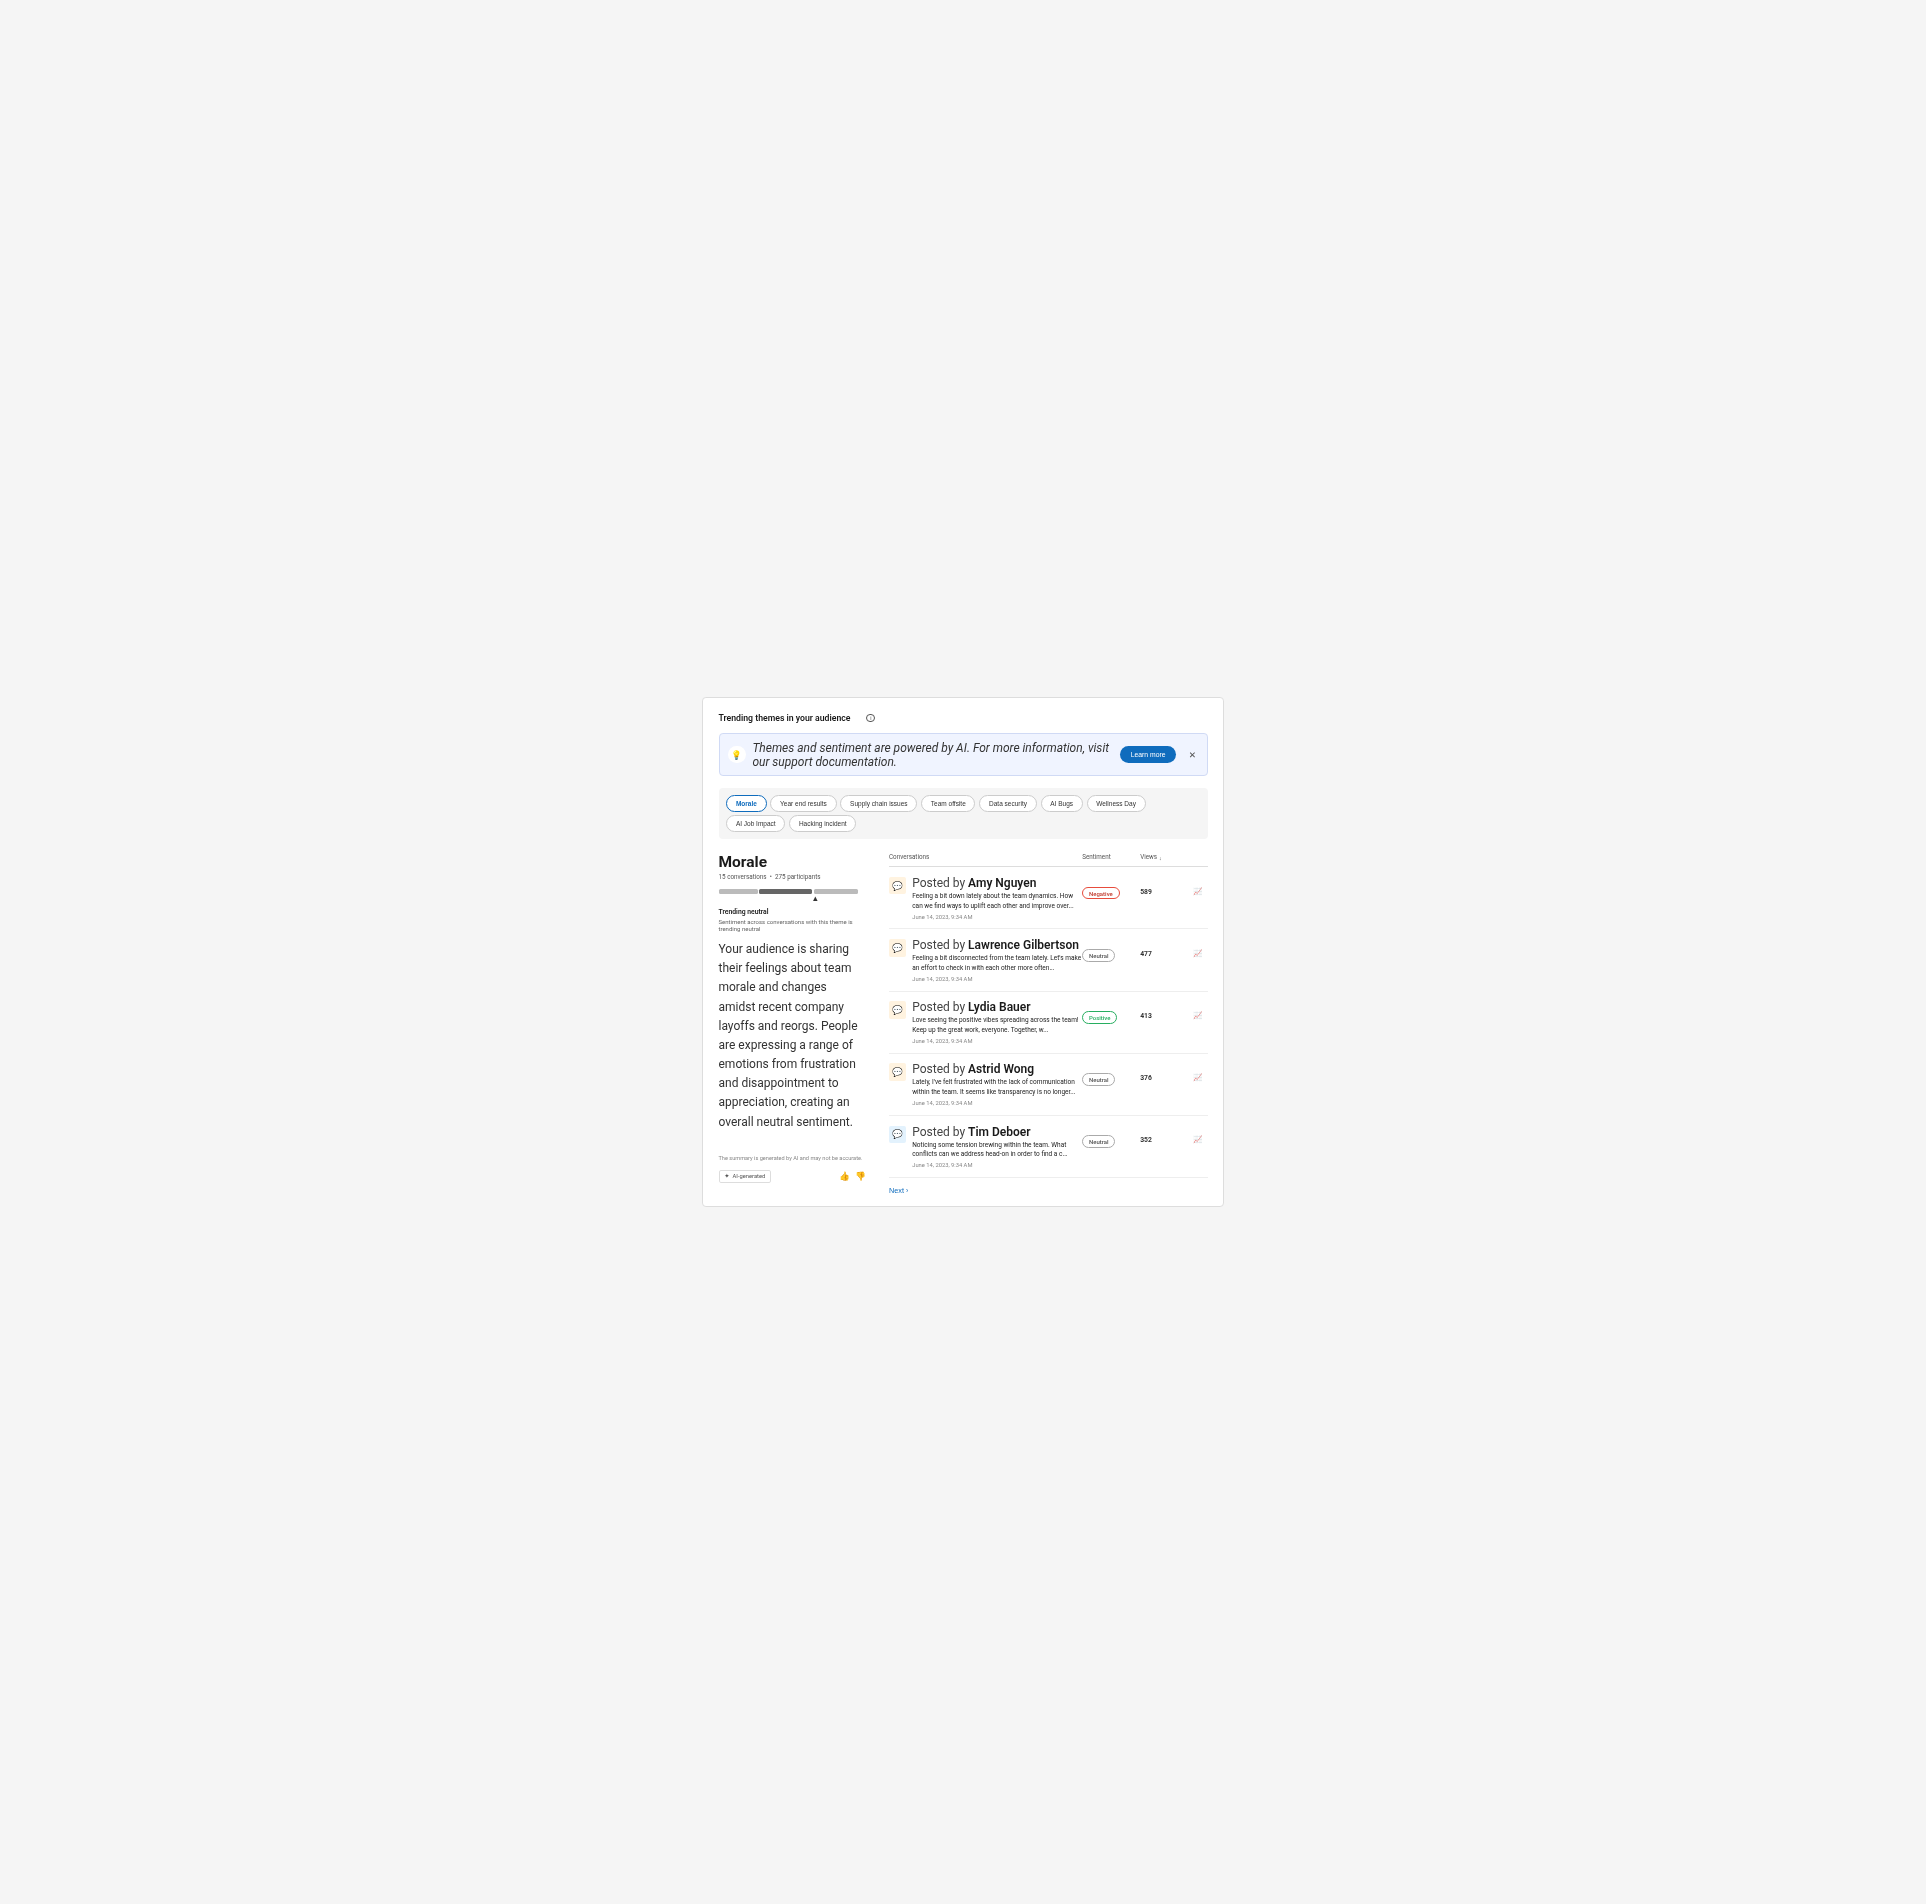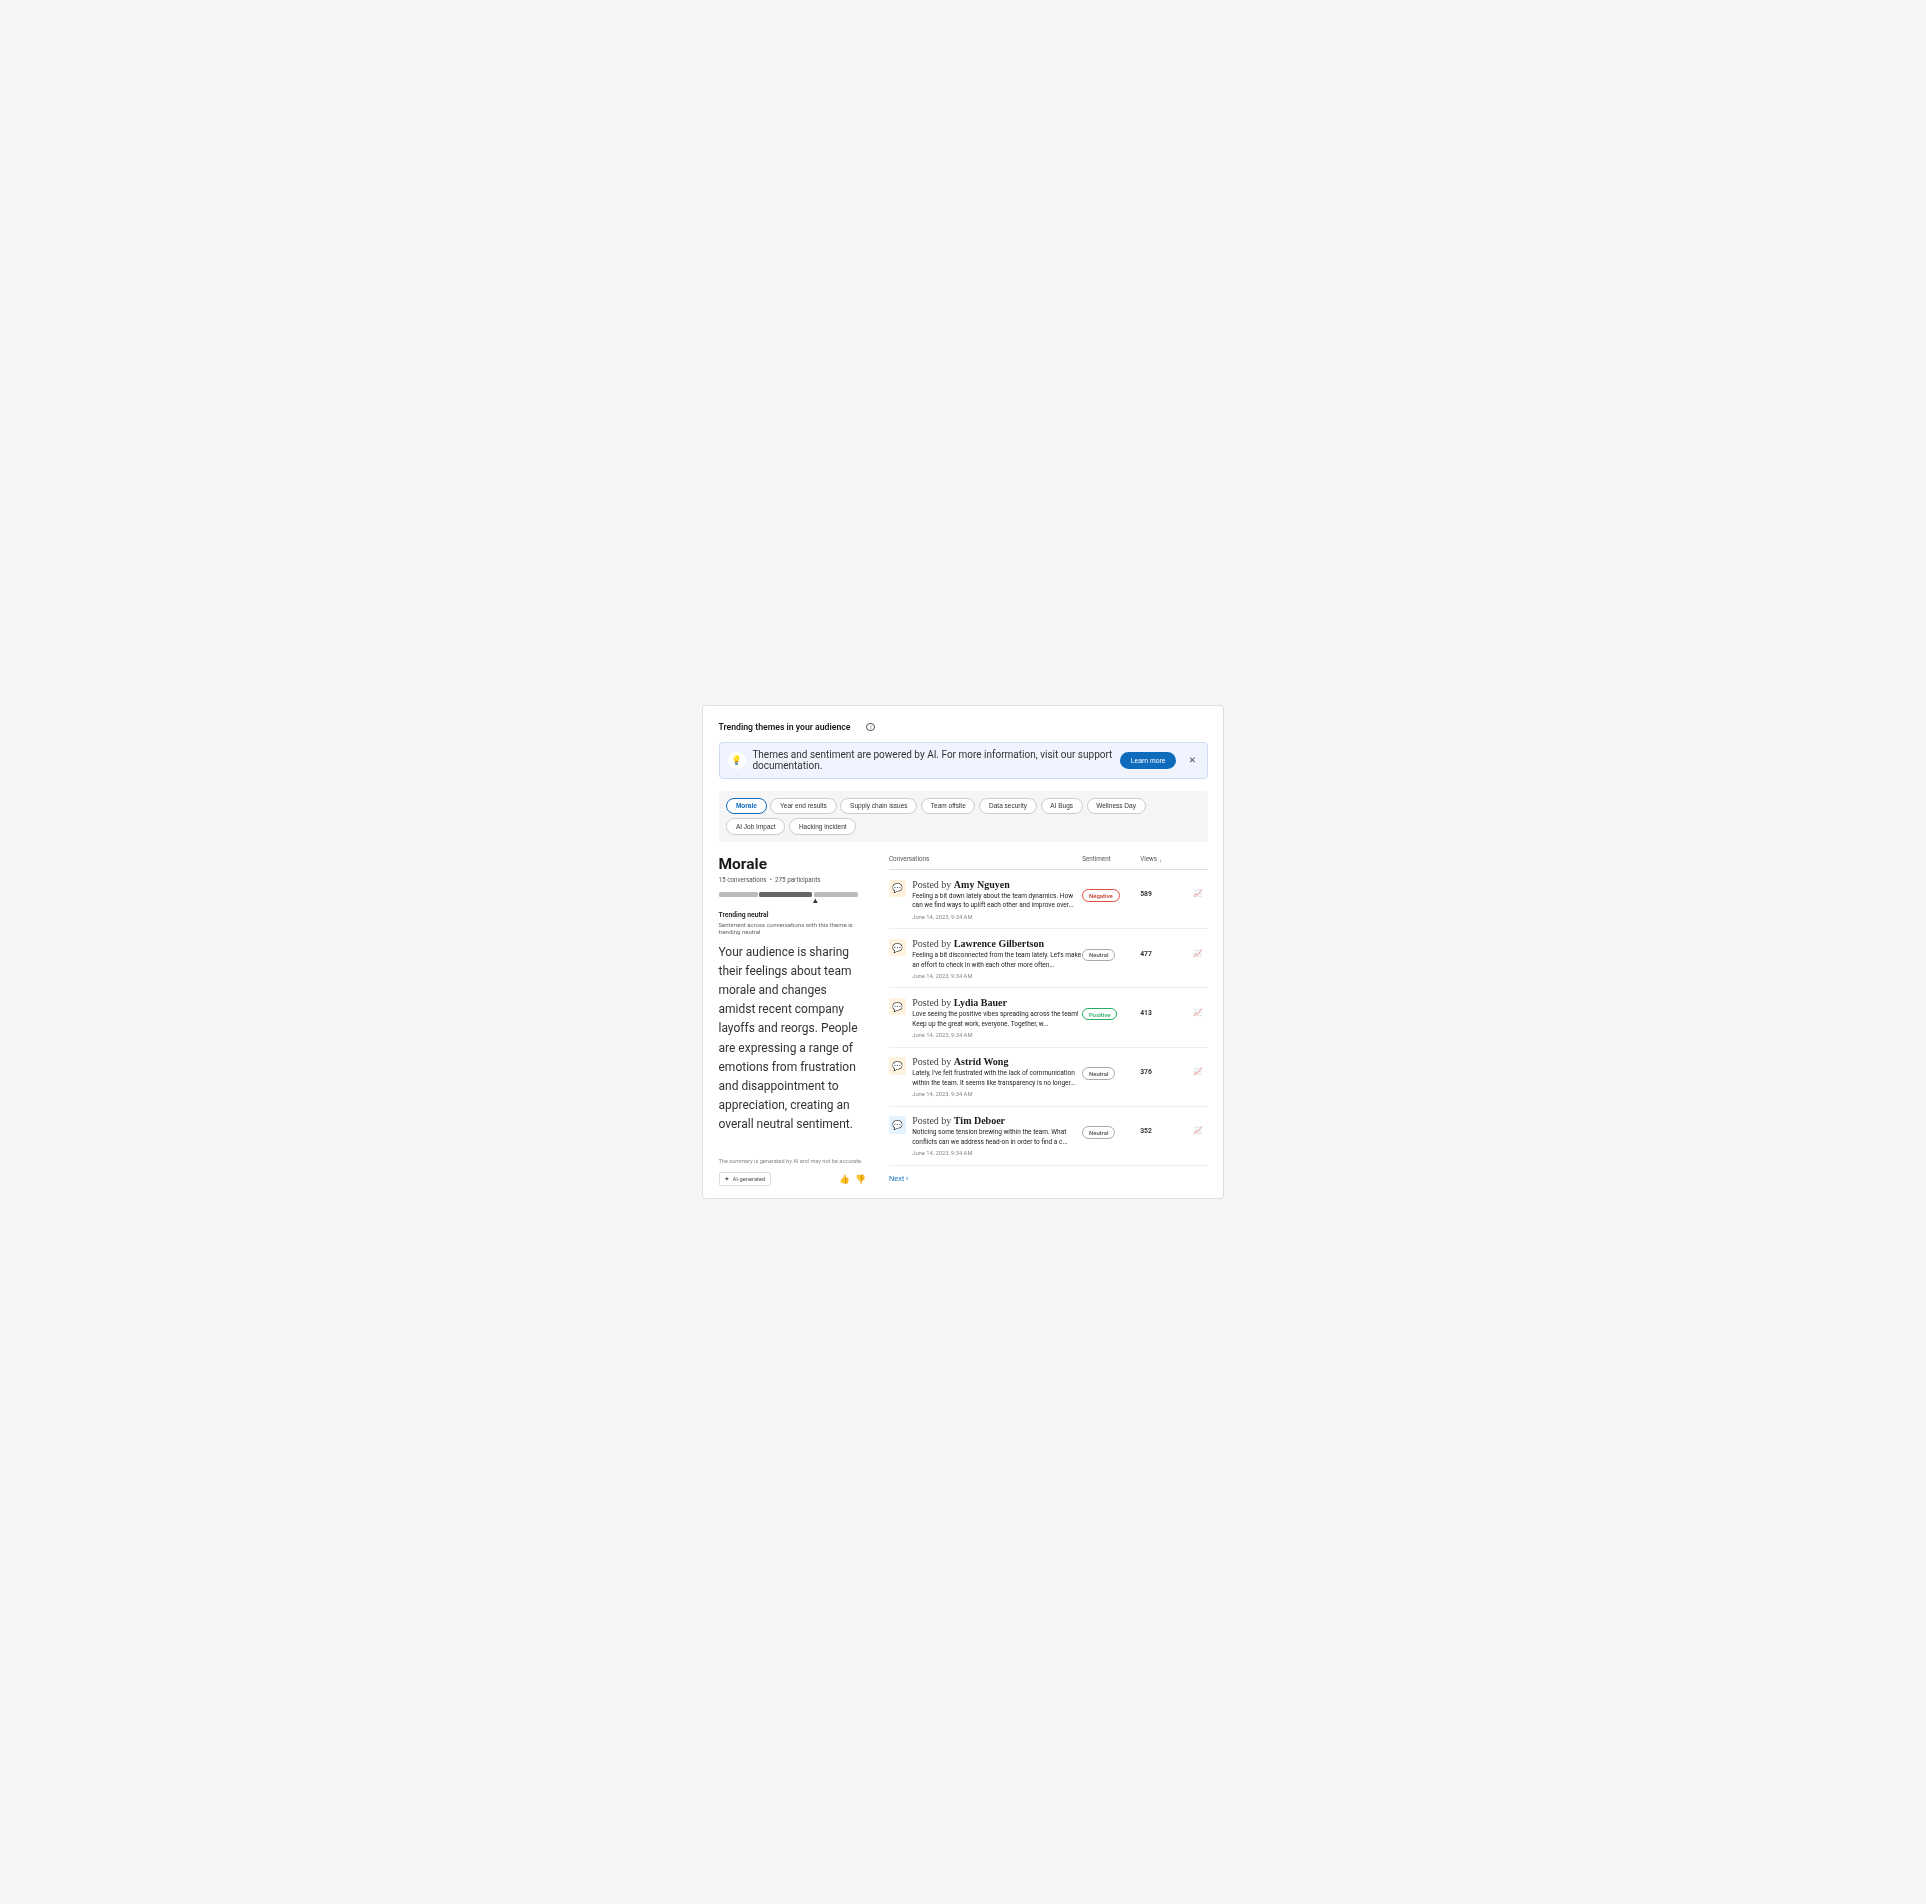--- a/index.html
+++ b/index.html
@@ -59,22 +59,23 @@
       background: #fff;
       border-radius: 50%;
       display: flex;
       align-items: center;
       justify-content: center;
       font-size: 8.7px;
       flex-shrink: 0;
     }
     .ai-banner-text {
       flex: 1;
-      font-size: 10px;
+      font-size: 12px;
       color: #333;
+      font-style: italic;
     }
     .learn-more-btn {
       background: #0f6cbd;
       color: #fff;
       border: none;
       border-radius: 9.7px;
       padding: 4.8px 10.6px;
       font-size: 6.8px;
       cursor: pointer;
       white-space: nowrap;
@@ -246,21 +247,21 @@
       align-items: center;
       justify-content: center;
       font-size: 8.7px;
       flex-shrink: 0;
       margin-right: 5.8px;
       margin-top: 1px;
     }
     .conv-icon-orange { background: #fff3e0; color: #e65100; }
     .conv-icon-blue { background: #e3f2fd; color: #1565c0; }
     .conv-body { flex: 1; min-width: 0; }
-    .conv-author { font-size: 10px; color: #444; margin-bottom: 1.9px; font-family: Liberation Serif, serif; }
+    .conv-author { font-size: 12px; color: #444; margin-bottom: 1.9px; }
     .conv-author strong { font-weight: 600; color: #1a1a1a; }
     .conv-text { font-size: 6.5px; color: #222; line-height: 1.5; margin-bottom: 2.4px; }
     .conv-date { font-size: 5.8px; color: #888; }
     .conv-sentiment { width: 58px; display: flex; align-items: flex-start; padding-top: 10.6px; }
     .sentiment-badge {
       border-radius: 9.7px;
       padding: 1.9px 5.8px;
       font-size: 6px;
       font-weight: 500;
       white-space: nowrap;

